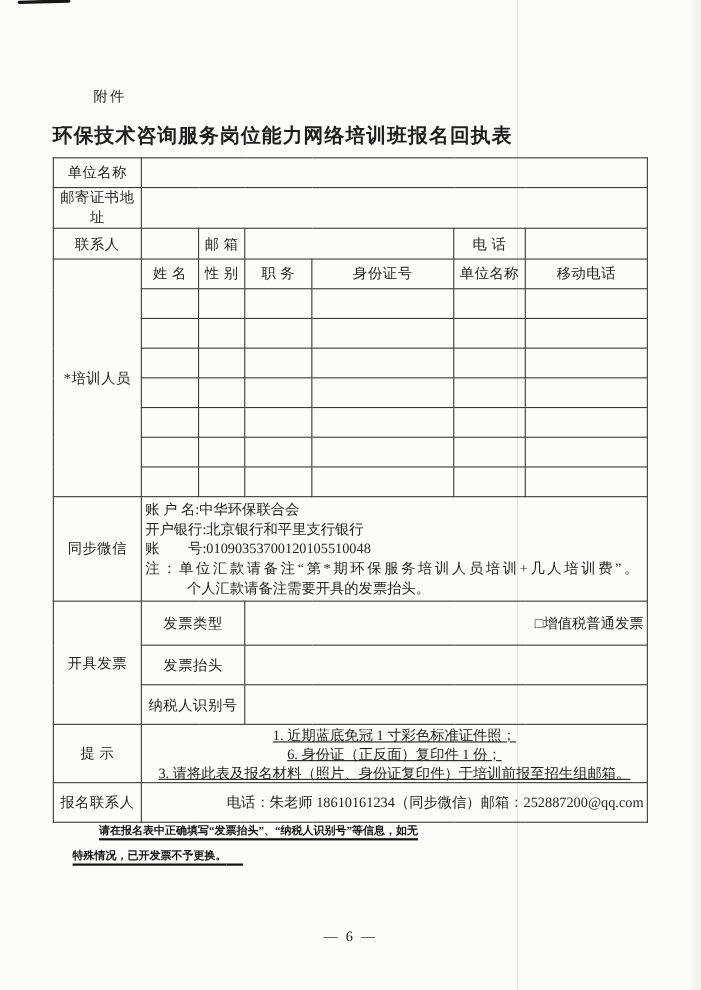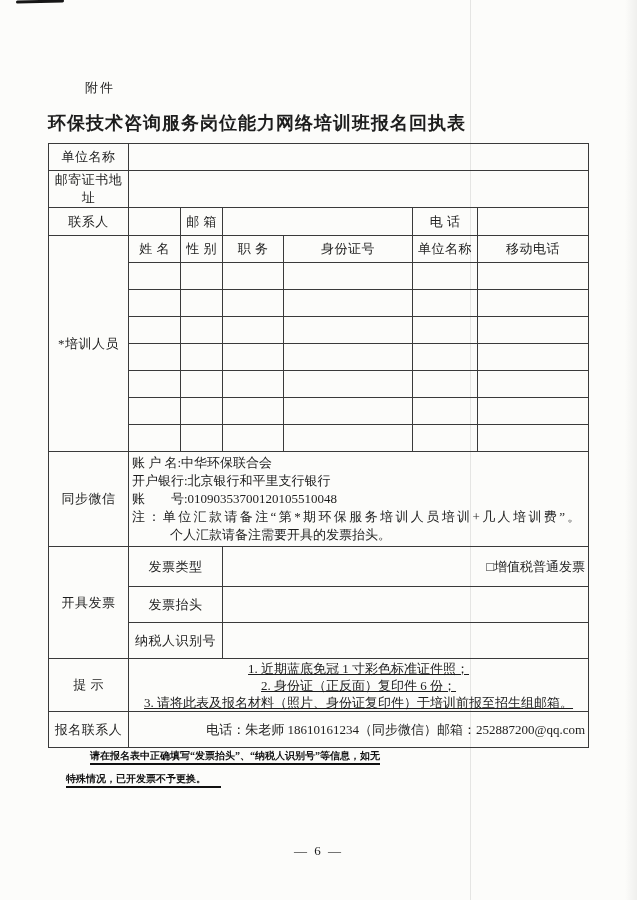--- a/index.html
+++ b/index.html
@@ -178,21 +178,21 @@
     </tr>
     <tr style="height:36px">
       <td class="lbl" colspan="2">纳税人识别号</td>
       <td colspan="4"></td>
     </tr>
 
     <tr style="height:53px">
       <td class="lbl">提 示</td>
       <td colspan="6" class="tips-cell">
         <span class="tips-line">1. 近期蓝底免冠 1 寸彩色标准证件照；</span>
-        <span class="tips-line">2. 身份证（正反面）复印件 6 份；</span>
+        <span class="tips-line">6. 身份证（正反面）复印件 1 份；</span>
         <span class="tips-line">3. 请将此表及报名材料（照片、身份证复印件）于培训前报至招生组邮箱。</span>
       </td>
     </tr>
 
     <tr style="height:36px">
       <td class="lbl">报名联系人</td>
       <td colspan="6" class="center">电话：朱老师 18610161234（同步微信）邮箱：252887200@qq.com</td>
     </tr>
   </tbody>
     </table>

